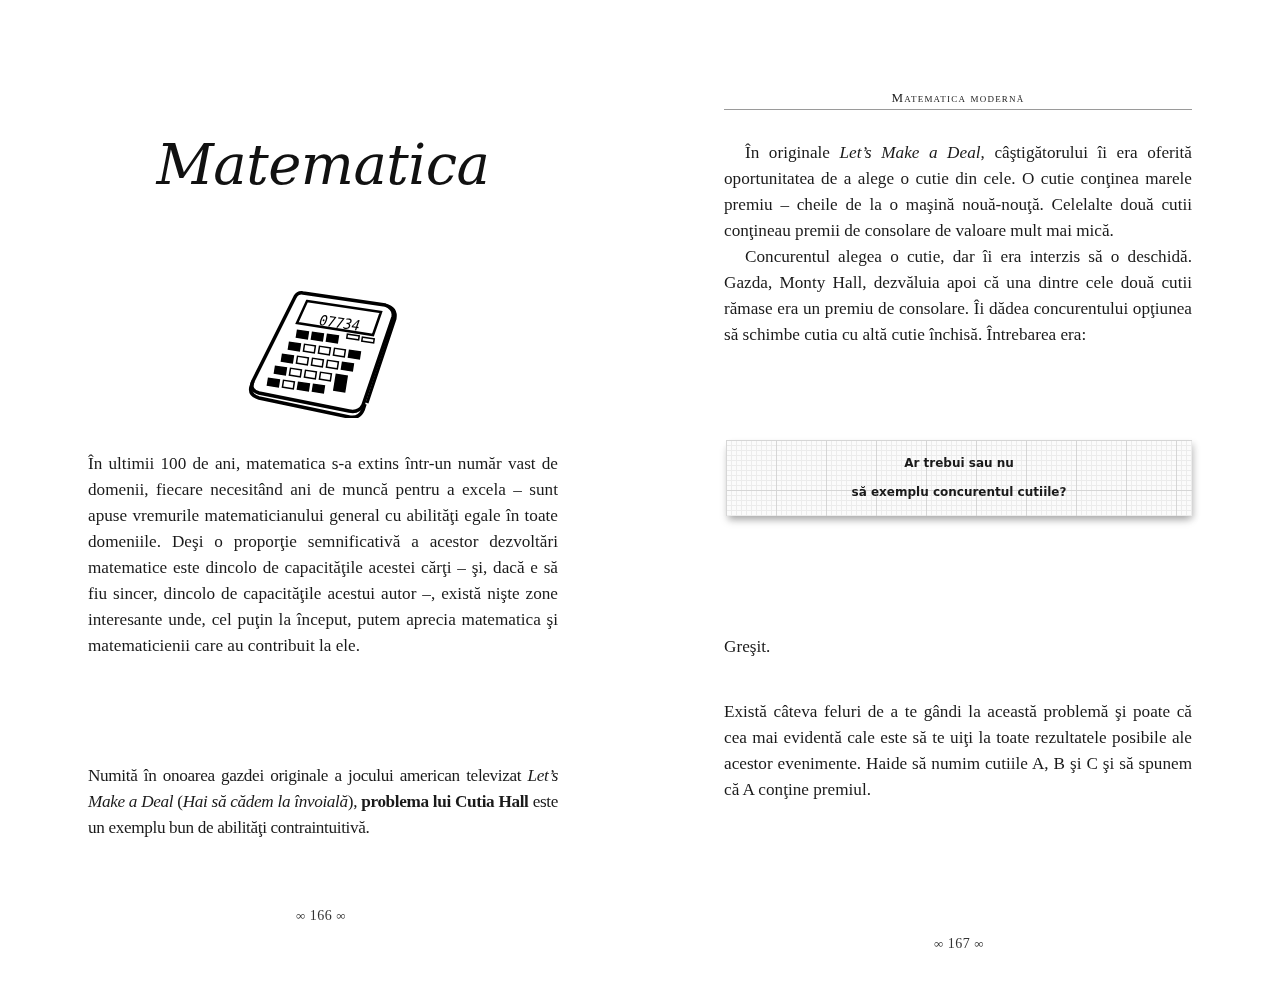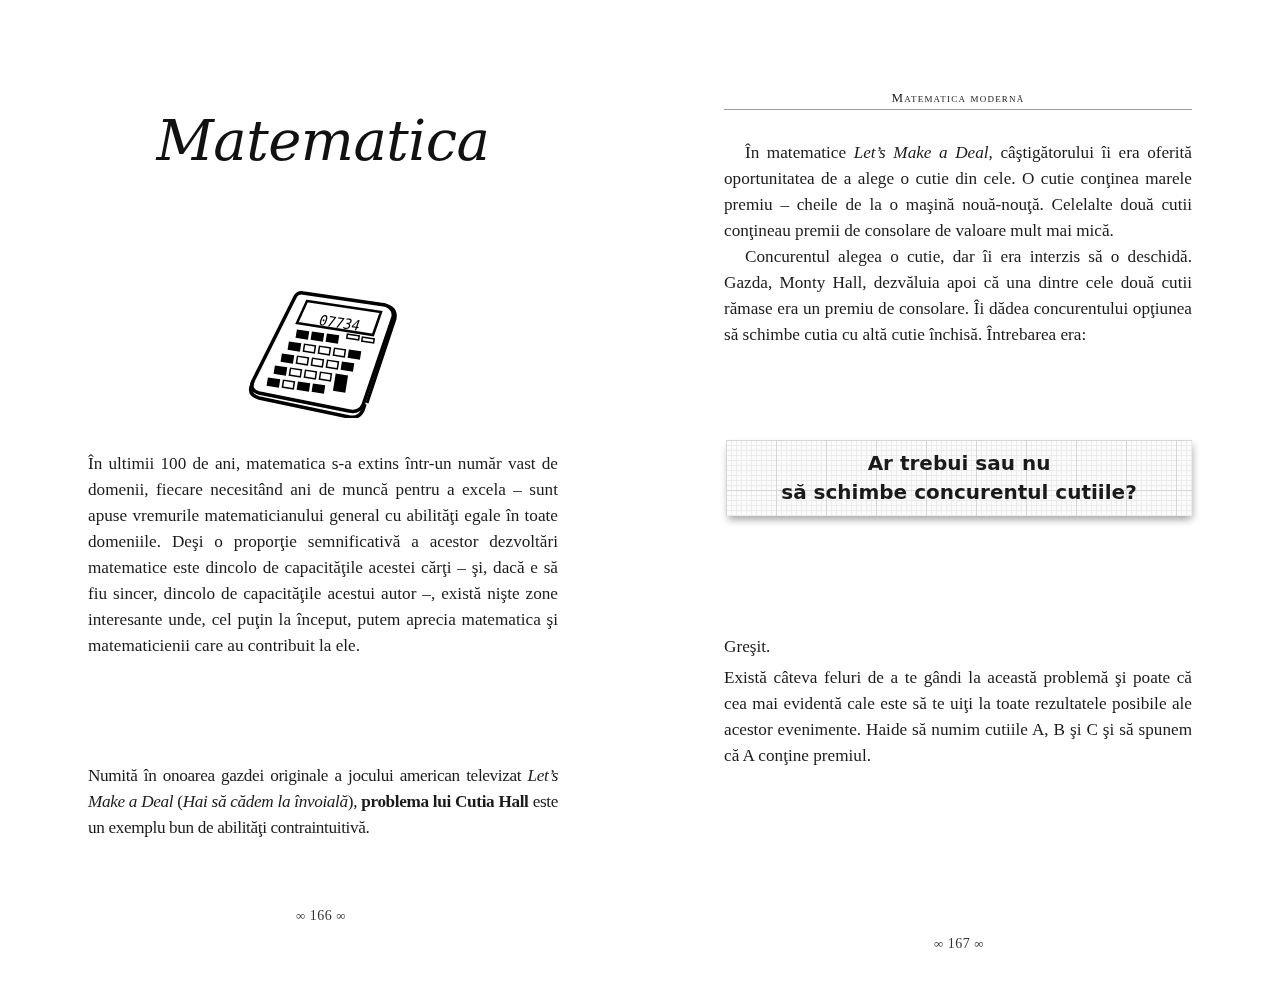--- a/index.html
+++ b/index.html
@@ -32,21 +32,21 @@
       text-align: center;
       font-family: "DejaVu Serif", "Liberation Serif", serif;
       font-style: italic;
       font-size: 56px;
       line-height: 78px;
       font-weight: normal;
       letter-spacing: -0.5px;
       color: #111;
       margin: 0;
     }
-    .chapter-title span { display: block; }
+    .chapter-title span { display: block; margin-top: 24px; }
 
     .calculator {
       position: absolute;
       left: 245px;
       top: 283px;
       width: 155px;
       height: 135px;
     }
 
     .body-text {
@@ -134,31 +134,31 @@
       background-image:
         linear-gradient(to right, #d6d6d6 1px, transparent 1px),
         linear-gradient(to bottom, #d6d6d6 1px, transparent 1px),
         linear-gradient(to right, #ececec 1px, transparent 1px),
         linear-gradient(to bottom, #ececec 1px, transparent 1px);
       background-size: 50px 50px, 50px 50px, 5px 5px, 5px 5px;
       box-shadow: 0 6px 8px -2px rgba(0,0,0,0.25), 3px 3px 6px rgba(0,0,0,0.12);
       text-align: center;
       font-family: "DejaVu Sans", "Liberation Sans", sans-serif;
       font-weight: bold;
-      font-size: 20px;
+      font-size: 12px;
       line-height: 29px;
       color: #1a1a1a;
       padding-top: 9px;
       box-sizing: border-box;
     }
     .callout span { display: block; }
 
     .right-block-2 { top: 503px; }
     .right-block-3 { top: 606px; }
-    .right-block-4 { top: 637px; }
+    .right-block-4 { top: 671px; }
   </style>
 </head>
 <body>
 
 <div class="page page-left">
   <h1 class="chapter-title">
     <span>Matematica</span>
   </h1>
 
   <div class="calculator">
@@ -215,27 +215,27 @@
   <div class="folio folio-left">
     <span class="inf">∞</span><span>166</span><span class="inf">∞</span>
   </div>
 </div>
 
 <div class="page page-right">
   <div class="running-head">Matematica modernă</div>
   <div class="running-head-rule"></div>
 
   <div class="right-text right-block-1">
-    <p class="body-text indent"><span>În matematice </span><em>Let’s Make a Deal</em><span>, câştigătorului îi era oferită oportunitatea de a alege o cutie din cele. O cutie conţinea marele premiu – cheile de la o maşină nouă-nouţă. Celelalte două cutii conţineau premii de consolare de valoare mult mai mică.</span></p>
+    <p class="body-text indent"><span>În originale </span><em>Let’s Make a Deal</em><span>, câştigătorului îi era oferită oportunitatea de a alege o cutie din cele. O cutie conţinea marele premiu – cheile de la o maşină nouă-nouţă. Celelalte două cutii conţineau premii de consolare de valoare mult mai mică.</span></p>
     <p class="body-text indent">Concurentul alegea o cutie, dar îi era interzis să o deschidă. Gazda, Monty Hall, dezvăluia apoi că una dintre cele două cutii rămase era un premiu de consolare. Îi dădea concurentului opţiunea să schimbe cutia cu altă cutie închisă. Întrebarea era:</p>
   </div>
 
   <div class="callout">
     <span>Ar trebui sau nu</span>
-    <span>să schimbe concurentul cutiile?</span>
+    <span>să exemplu concurentul cutiile?</span>
   </div>
 
   <div class="right-text right-block-3">
     <p class="body-text">Greşit.</p>
   </div>
   <div class="right-text right-block-4">
     <p class="body-text">Există câteva feluri de a te gândi la această problemă şi poate că cea mai evidentă cale este să te uiţi la toate rezultatele posibile ale acestor evenimente. Haide să numim cutiile A, B şi C şi să spunem că A conţine premiul.</p>
   </div>
 
   <div class="folio folio-right">

